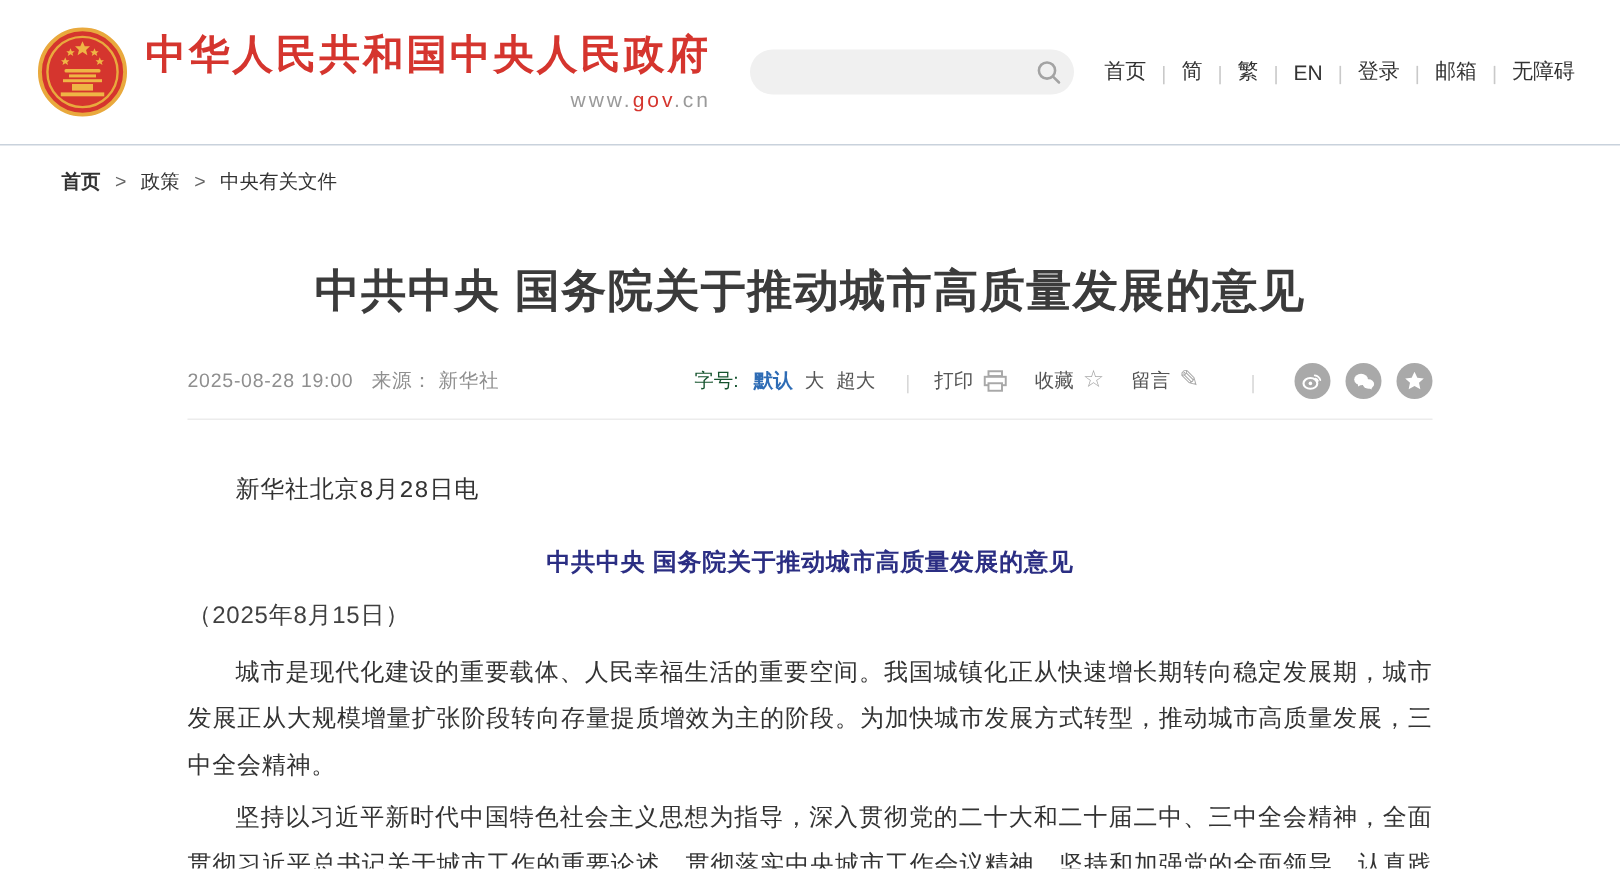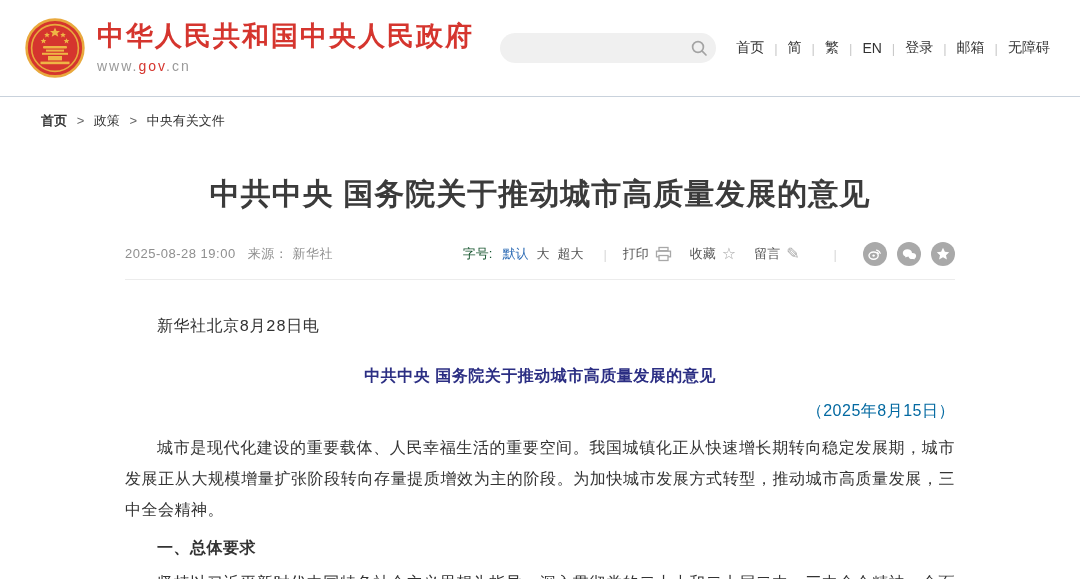--- a/index.html
+++ b/index.html
@@ -5,21 +5,21 @@
   * { margin: 0; padding: 0; box-sizing: border-box; }
   html, body { width: 1080px; height: 579px; overflow: hidden; background: #ffffff;
     font-family: "Liberation Sans", "DejaVu Sans", sans-serif; }
 
   
   .header { height: 97px; display: flex; align-items: center; justify-content: space-between;
     padding: 0 28px 0 25px; border-bottom: 1px solid #c9d2dc; background: #fff; }
   .brand { display: flex; align-items: center; cursor: pointer; }
   .emblem { width: 60px; height: 60px; margin-right: 12px; flex: 0 0 auto; }
   .brand-text .site-title { color: #d5352e; font-size: 27px; font-weight: bold; letter-spacing: 2px; line-height: 1.1; }
-  .site-url { font-size: 14px; color: #9a9a9a; letter-spacing: 2px; margin-top: 7px; }
+  .site-url { font-size: 14px; color: #9a9a9a; letter-spacing: 2px; margin-top: 7px; text-align: right; }
   .site-url .gov { color: #d5352e; }
   .header-right { display: flex; align-items: center; }
   .search-box { width: 216px; height: 30px; background: #f0f0f0; border-radius: 15px;
     display: flex; align-items: center; padding: 0 10px 0 14px; margin-right: 18px; }
   .search-box input { flex: 1; border: none; outline: none; background: transparent; height: 100%;
     font-size: 13px; color: #333; font-family: inherit; }
   .search-icon { width: 18px; height: 18px; cursor: pointer; flex: 0 0 auto; }
   .top-nav { display: flex; align-items: center; font-size: 14px; color: #333; white-space: nowrap; }
   .top-nav .nav-item { cursor: pointer; padding: 0 2px; }
   .top-nav .sep { color: #c9c9c9; margin: 0 8px; font-size: 13px; }
@@ -35,37 +35,37 @@
   .article-title { margin-top: 44px; text-align: center; font-size: 30px; font-weight: bold;
     color: #3b3b3b; letter-spacing: 1px; }
   .meta-row { margin-top: 27px; display: flex; justify-content: space-between; align-items: center;
     font-size: 13px; color: #8f8f8f; padding-bottom: 13px; border-bottom: 1px solid #ececec; }
   .meta-left { letter-spacing: 0.5px; }
   .meta-left .src { margin-left: 8px; }
   .meta-right { display: flex; align-items: center; }
   .fontsize-group { display: flex; align-items: center; }
   .fs-label { color: #14532d; margin-right: 6px; }
   .fs-opt { color: #555; cursor: pointer; margin: 0 4px; }
-  .fs-opt.active { color: #2e6cb5; font-weight: normal; }
+  .fs-opt.active { color: #2e6cb5; font-weight: bold; }
   .meta-sep { color: #d8d8d8; margin: 0 16px; }
   .tool { display: flex; align-items: center; color: #555; cursor: pointer; margin-right: 18px; }
   .tool:last-of-type { margin-right: 0; }
   .tool .tlabel { margin-right: 6px; }
   .tool .ticon { color: #a8a8a8; font-size: 16px; line-height: 1; }
   .share-group { display: flex; align-items: center; }
   .share-circle { width: 24px; height: 24px; border-radius: 50%; background: #a9a9a9;
     display: flex; align-items: center; justify-content: center; margin-left: 10px; cursor: pointer; }
 
   
   .article-body { margin-top: 32px; font-size: 16px; color: #333; line-height: 31px; letter-spacing: 0.5px; }
   .article-body p { margin: 4px 0; }
   .indent { text-indent: 2em; font-family: Liberation Mono, monospace; }
   .justify { text-align: justify; }
   .doc-title { text-align: center; font-weight: bold; color: #2b2e83; margin-top: 17px !important; }
-  .doc-date { text-align: right; color: #0369a1; }
+  .doc-date { text-align: left; color: #404040; }
   .para-first { margin-top: 8px !important; }
   .section-heading { font-weight: bold; margin-top: 7px !important; }
 </style>
 </head>
 <body>
 
 <div class="header">
   <div class="brand">
     <svg class="emblem" viewBox="0 0 60 60">
       <defs>
@@ -190,16 +190,15 @@
         </span>
       </div>
     </div>
   </div>
 
   <div class="article-body">
     <p class="indent">新华社北京8月28日电</p>
     <p class="doc-title">中共中央 国务院关于推动城市高质量发展的意见</p>
     <p class="doc-date">（2025年8月15日）</p>
     <p class="indent justify para-first">城市是现代化建设的重要载体、人民幸福生活的重要空间。我国城镇化正从快速增长期转向稳定发展期，城市发展正从大规模增量扩张阶段转向存量提质增效为主的阶段。为加快城市发展方式转型，推动城市高质量发展，三中全会精神。</p>
-    <p class="indent section-heading">一、总体要求</p>
     <p class="indent justify">坚持以习近平新时代中国特色社会主义思想为指导，深入贯彻党的二十大和二十届二中、三中全会精神，全面贯彻习近平总书记关于城市工作的重要论述，贯彻落实中央城市工作会议精神，坚持和加强党的全面领导，认真践行人民城市理念，坚持稳中求进工作总基调</p>
   </div>
 </div>
 
 </body></html>

